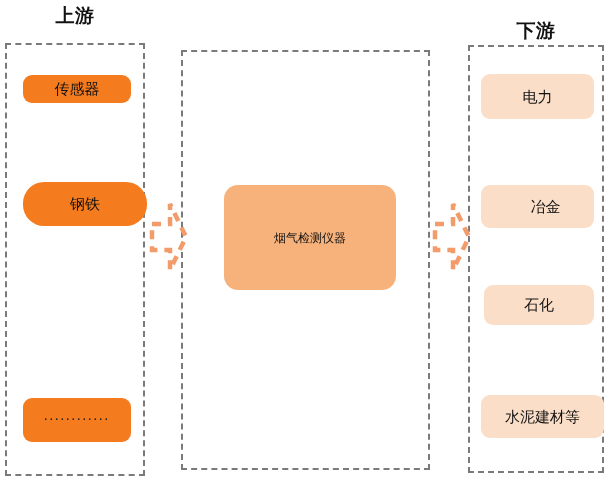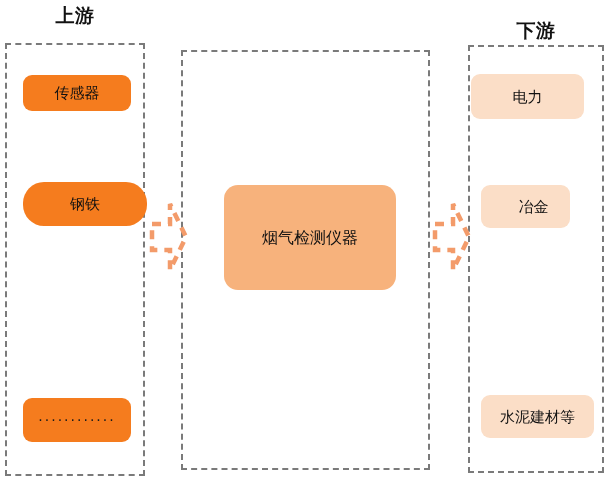--- a/index.html
+++ b/index.html
@@ -9,20 +9,21 @@
   }
   body {
     font-family: "DejaVu Sans", "Liberation Sans", sans-serif;
   }
   #stage {
     position: relative;
     width: 610px;
     height: 478px;
     background: #ffffff;
     overflow: hidden;
+    font-family: Liberation Serif, serif;
   }
 
   
   .col-title {
     position: absolute;
     font-weight: bold;
     font-size: 19px;
     line-height: 19px;
     color: #121212;
     text-align: center;
@@ -62,47 +63,47 @@
     background: #F57C1E;
     border-radius: 9px;
   }
   .node.down {
     background: #FBDEC7;
     border-radius: 9px;
   }
   .node.mid {
     background: #F7B27C;
     border-radius: 14px;
-    font-size: 16px;
+    font-size: 12px;
   }
 
   
-  #node-up-0 { left: 23px; top: 75px;  width: 108px; height: 36px; }
+  #node-up-0 { left: 23px; top: 75px;  width: 108px; height: 28px; }
   #node-up-1 { left: 23px; top: 182px; width: 124px; height: 44px; border-radius: 21px; }
   #node-up-2 { left: 23px; top: 288px; width: 108px; height: 53px; }
   #node-up-3 { left: 23px; top: 398px; width: 108px; height: 44px; }
 
   
   .dots {
     font-size: 14px;
     letter-spacing: 2px;
     color: #1a1a1a;
     line-height: 10px;
     position: relative;
     top: -4px;
   }
 
   
   #node-mid-0 { left: 224px; top: 185px; width: 172px; height: 105px; }
 
   
-  #node-down-0 { left: 471px; top: 74px;  width: 113px; height: 45px; }
-  #node-down-1 { left: 481px; top: 185px; width: 89px; height: 43px; padding-left: 16px; }
+  #node-down-0 { left: 481px; top: 74px;  width: 113px; height: 45px; }
+  #node-down-1 { left: 481px; top: 185px; width: 113px; height: 43px; padding-left: 16px; }
   #node-down-2 { left: 484px; top: 285px; width: 110px; height: 40px; }
-  #node-down-3 { left: 481px; top: 395px; width: 113px; height: 43px; }
+  #node-down-3 { left: 481px; top: 395px; width: 123px; height: 43px; }
 
   
   .flow-arrow {
     position: absolute;
     width: 42px;
     height: 78px;
   }
   #arrow-up-to-mid  { left: 148px; top: 198px; }
   #arrow-mid-to-down { left: 431px; top: 198px; }
   .flow-arrow svg { display: block; width: 100%; height: 100%; }
@@ -124,20 +125,21 @@
   </div>
 
   <div class="group-box" id="group-midstream"></div>
 
   <div class="node mid" id="node-mid-0">烟气检测仪器</div>
 
   <div class="group-box" id="group-downstream"></div>
 
   <div class="node down" id="node-down-0">电力</div>
   <div class="node down" id="node-down-1">冶金</div>
+  <div class="node down" id="node-down-2">石化</div>
   <div class="node down" id="node-down-3">水泥建材等</div>
 
   <div class="flow-arrow" id="arrow-up-to-mid">
     <svg viewBox="0 0 42 78" xmlns="http://www.w3.org/2000/svg">
       <polygon points="4,26 22,26 22,6 38,39 22,72 22,52 4,52" fill="none" stroke="#F39B6A" stroke-width="4.5" stroke-dasharray="9 7" stroke-linejoin="miter"></polygon>
     </svg>
   </div>
 
   <div class="flow-arrow" id="arrow-mid-to-down">
     <svg viewBox="0 0 42 78" xmlns="http://www.w3.org/2000/svg">

